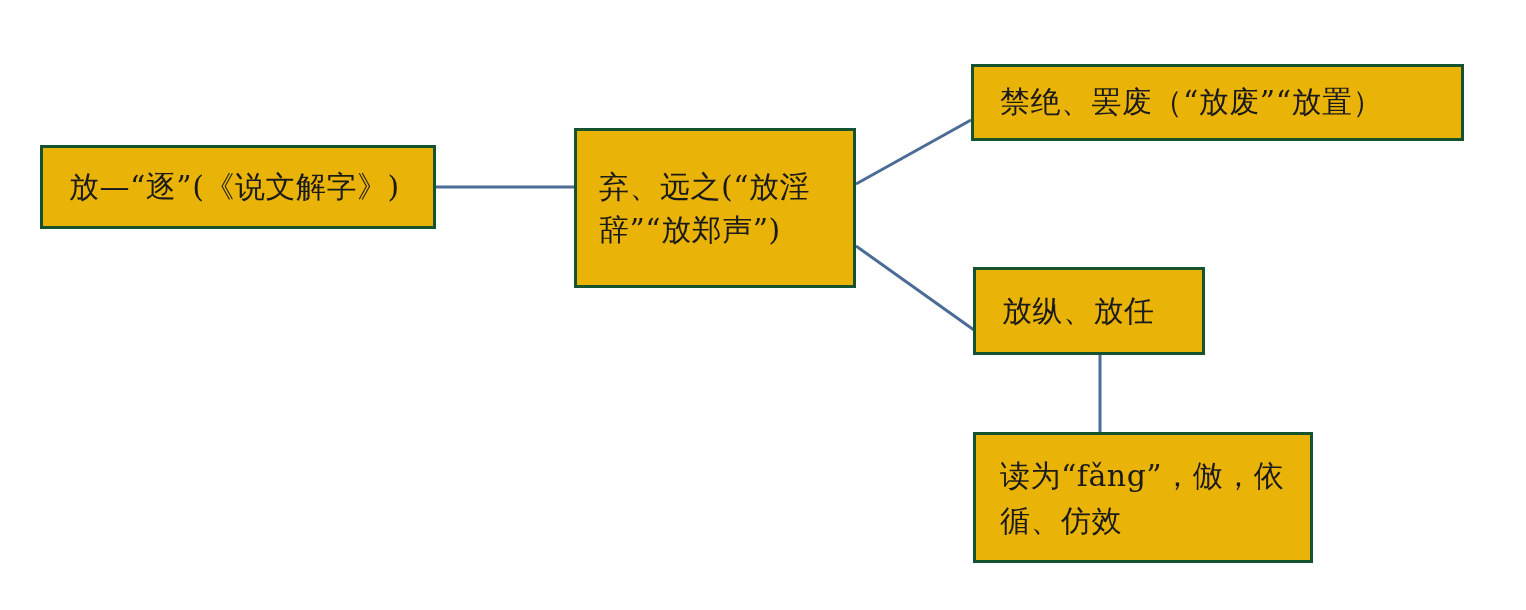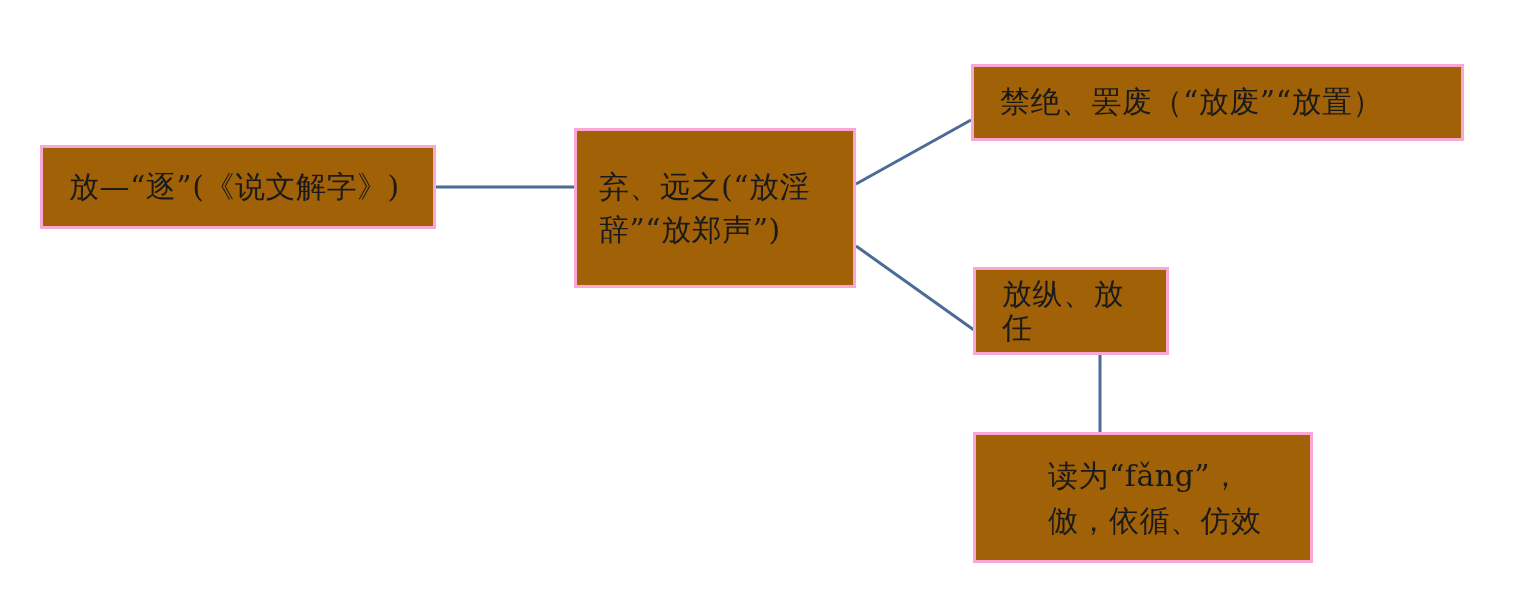--- a/index.html
+++ b/index.html
@@ -22,22 +22,22 @@
     position: absolute;
     left: 0;
     top: 0;
     width: 1526px;
     height: 610px;
     pointer-events: none;
   }
   .node-box {
     position: absolute;
     box-sizing: border-box;
-    background: #a16207;
-    border: 3px solid #f9a8d4;
+    background: #eab308;
+    border: 3px solid #14532d;
     display: flex;
     align-items: center;
     z-index: 2;
   }
   .node-text {
     display: block;
     width: 100%;
     color: #1a1a1a;
     font-family: "DejaVu Serif", "Liberation Serif", serif;
     font-weight: 500;
@@ -57,30 +57,30 @@
   }
   #node-branch .node-text { font-size: 30px; line-height: 1.45; }
 
   #node-sense-1 {
     left: 971px; top: 64px;  width: 493px; height: 77px;
     padding: 0 26px;
   }
   #node-sense-1 .node-text { font-size: 30px; line-height: 1.15; }
 
   #node-sense-2 {
-    left: 973px; top: 267px; width: 196px; height: 88px;
+    left: 973px; top: 267px; width: 232px; height: 88px;
     padding: 8px 26px;
   }
   #node-sense-2 .node-text { font-size: 30px; line-height: 1.15; }
 
   #node-sense-3 {
     left: 973px; top: 432px; width: 340px; height: 131px;
     padding: 0 24px;
   }
-  #node-sense-3 .node-text { font-size: 30px; line-height: 1.5; margin-left: 48px; }
+  #node-sense-3 .node-text { font-size: 30px; line-height: 1.5; }
 </style>
 </head>
 <body>
 
 <div id="canvas">
 
   <svg id="connector-layer" viewBox="0 0 1526 610" xmlns="http://www.w3.org/2000/svg">
     <line id="conn-1" x1="436" y1="187" x2="575" y2="187" stroke="#4a6c96" stroke-width="3"></line>
     <line id="conn-2" x1="856" y1="184" x2="971" y2="120" stroke="#4a6c96" stroke-width="3"></line>
     <line id="conn-3" x1="856" y1="246" x2="974" y2="330" stroke="#4a6c96" stroke-width="3"></line>

